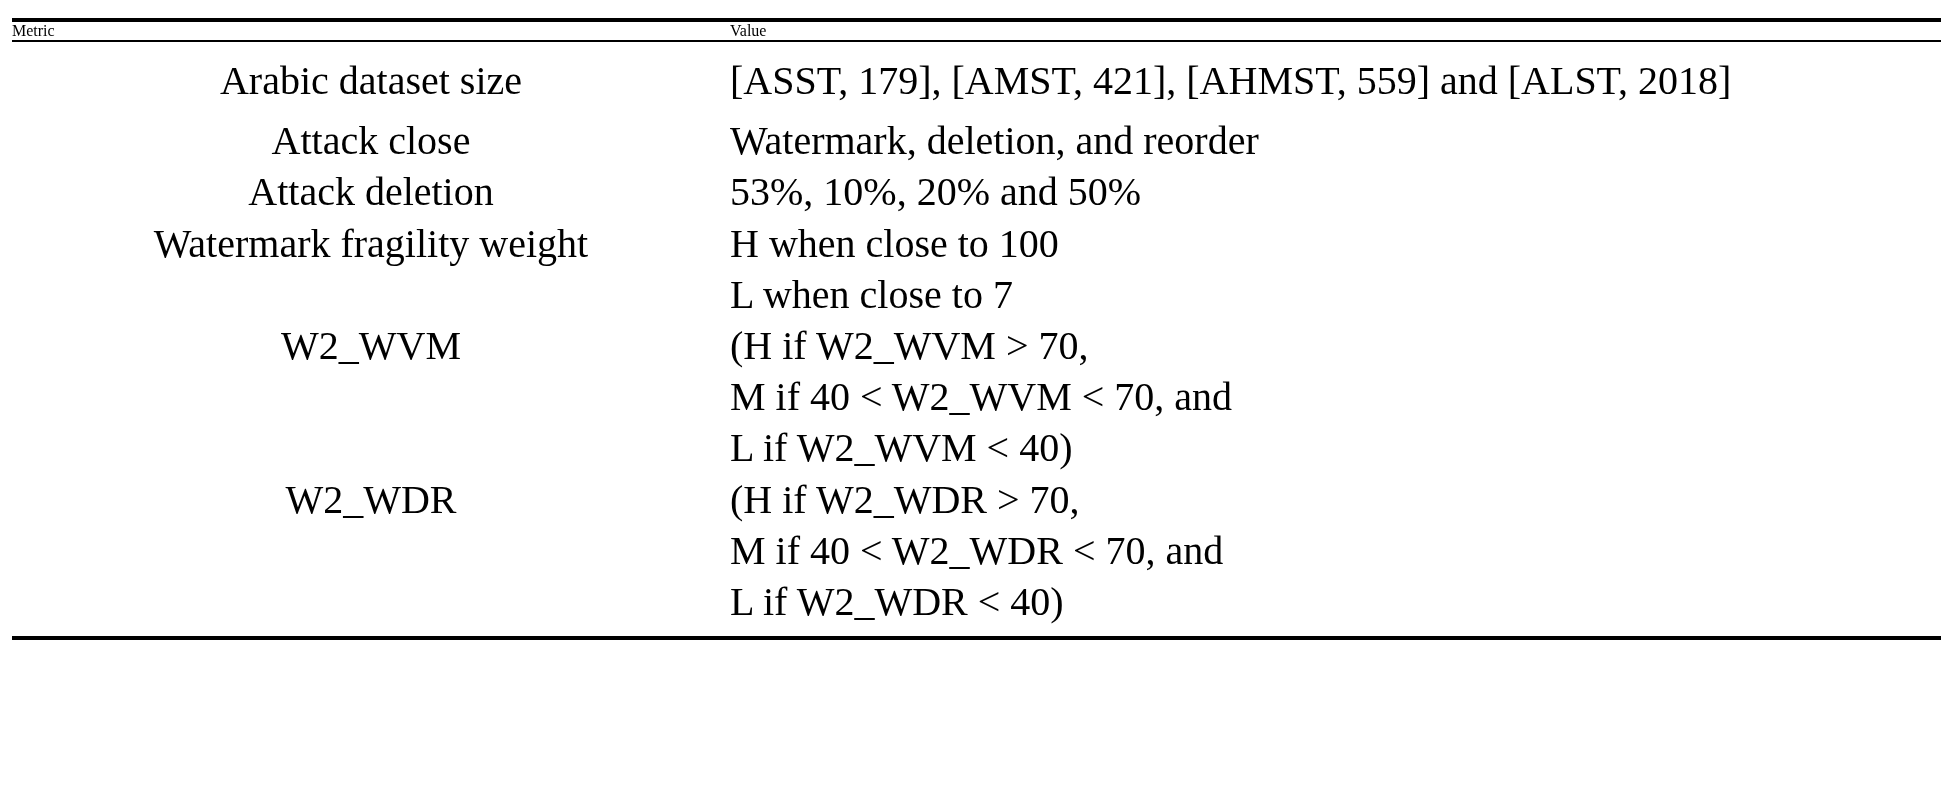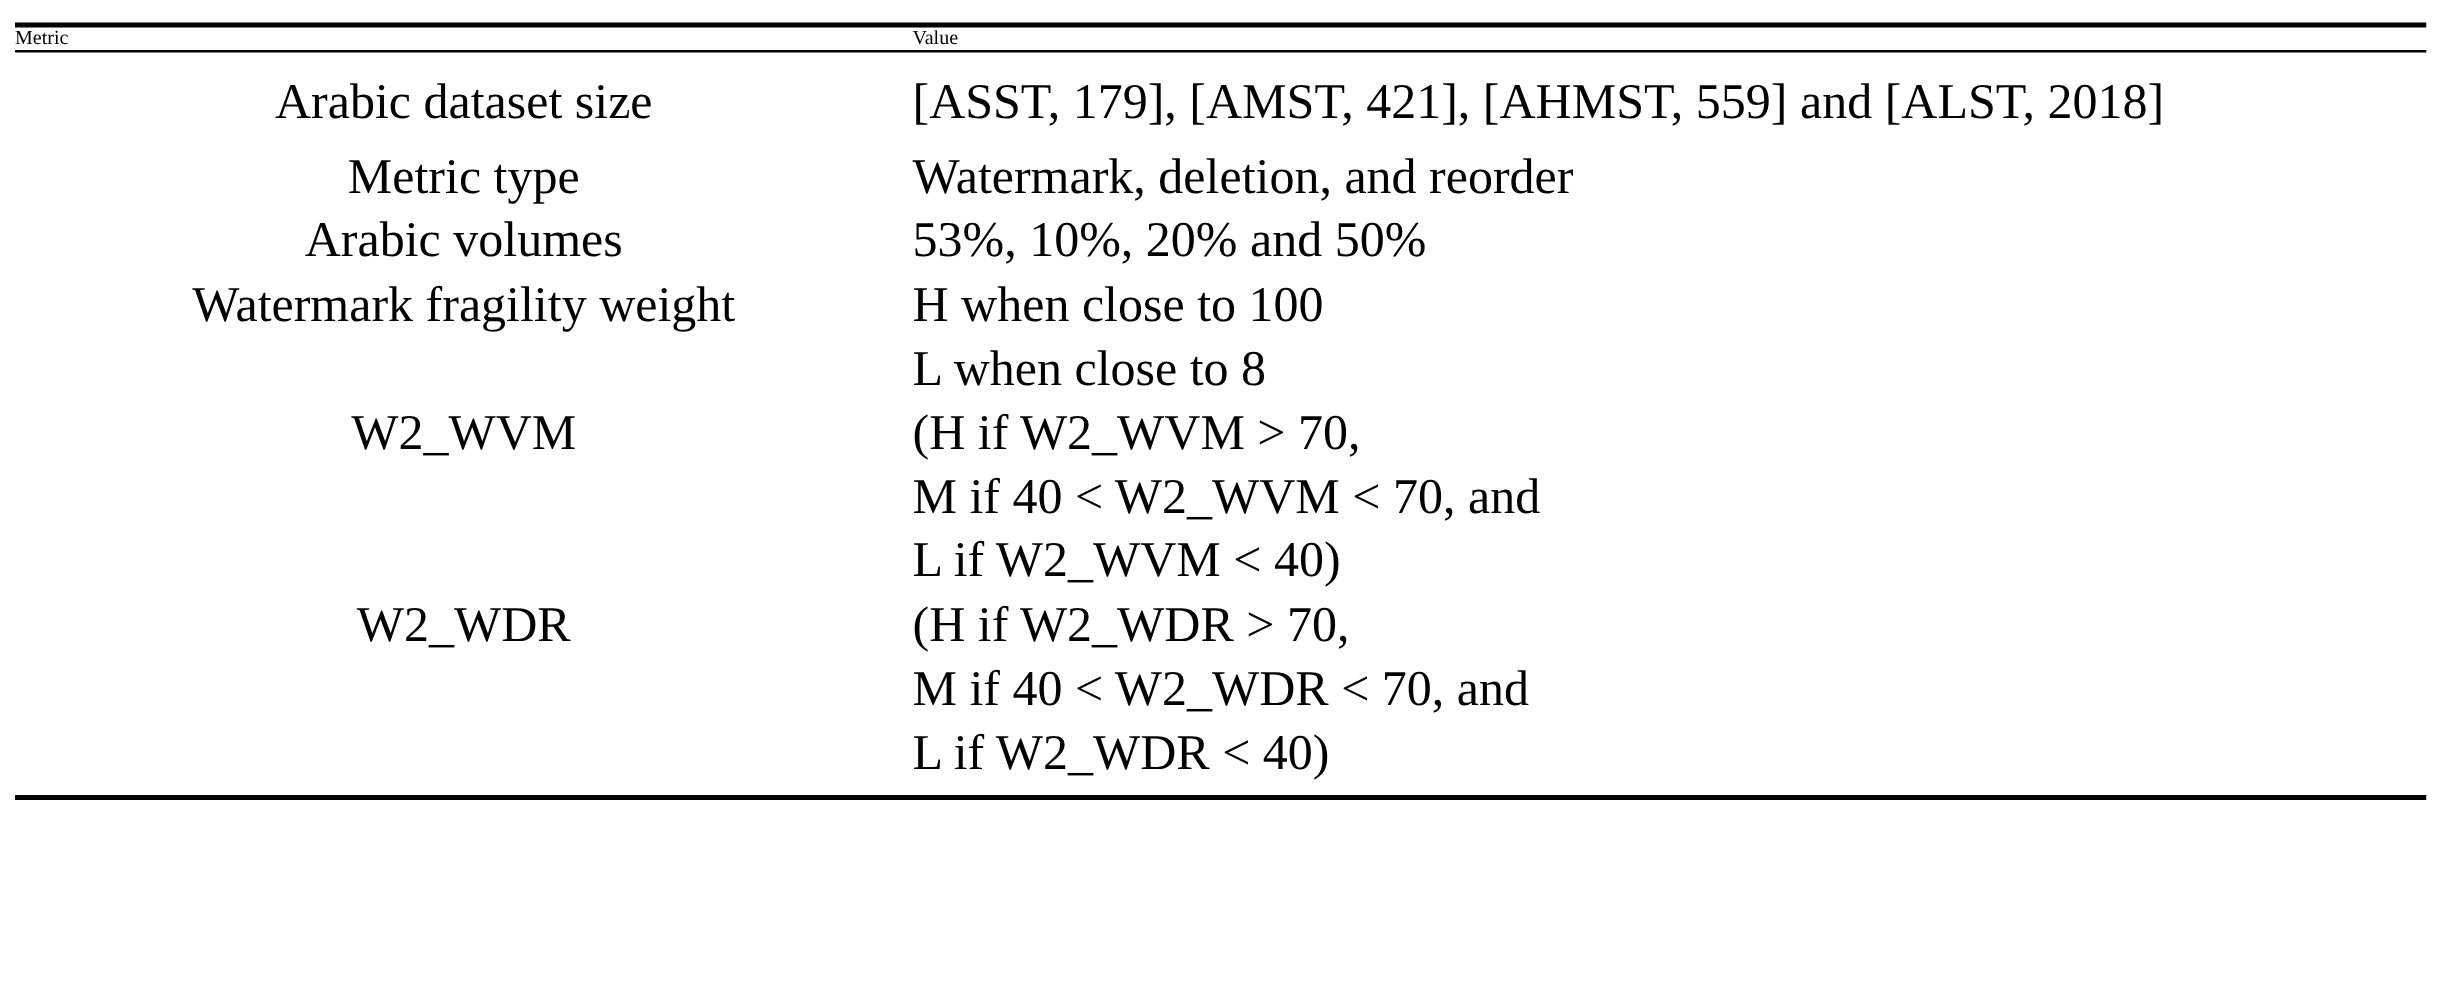--- a/index.html
+++ b/index.html
@@ -87,36 +87,36 @@
       <col class="col-value">
     </colgroup>
     <tbody>
       <tr class="body-row tight">
         <td class="metric-cell">Arabic dataset size</td>
         <td>
           <span class="line">[ASST, 179], [AMST, 421], [AHMST, 559] and [ALST, 2018]</span>
         </td>
       </tr>
       <tr class="body-row">
-        <td class="metric-cell">Metric type</td>
+        <td class="metric-cell">Attack close</td>
         <td>
           <span class="line">Watermark, deletion, and reorder</span>
         </td>
       </tr>
       <tr class="body-row">
-        <td class="metric-cell">Arabic volumes</td>
+        <td class="metric-cell">Attack deletion</td>
         <td>
           <span class="line">53%, 10%, 20% and 50%</span>
         </td>
       </tr>
       <tr class="body-row">
         <td class="metric-cell">Watermark fragility weight</td>
         <td>
           <span class="line">H when close to 100</span>
-          <span class="line">L when close to 8</span>
+          <span class="line">L when close to 7</span>
         </td>
       </tr>
       <tr class="body-row">
         <td class="metric-cell">W2_WVM</td>
         <td>
           <span class="line">(H if W2_WVM &gt; 70,</span>
           <span class="line">M if 40 &lt; W2_WVM &lt; 70, and</span>
           <span class="line">L if W2_WVM &lt; 40)</span>
         </td>
       </tr>

